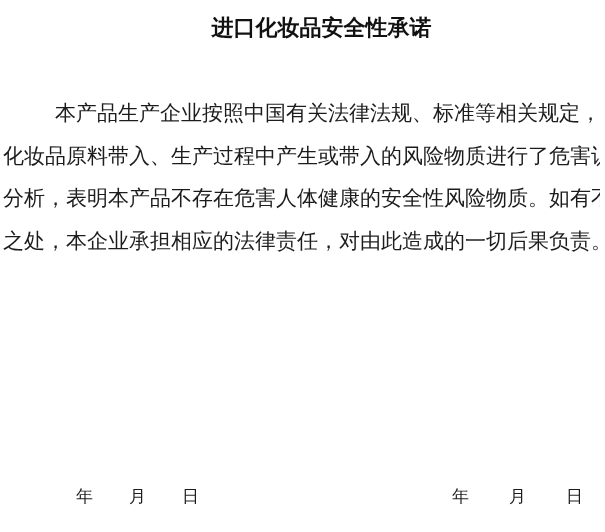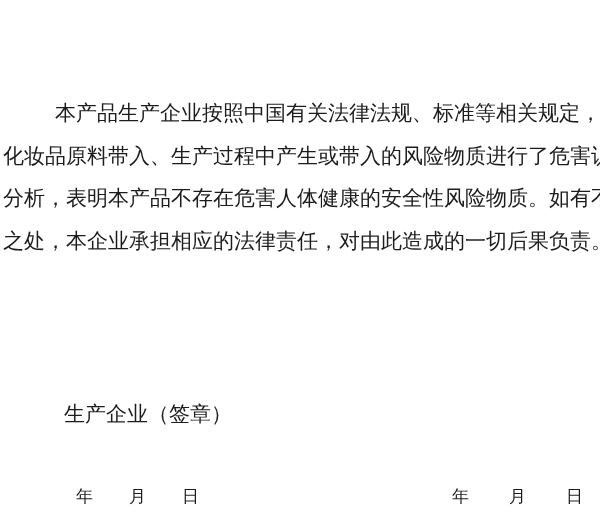--- a/index.html
+++ b/index.html
@@ -68,29 +68,29 @@
     line-height: 20px;
   }
   .date-group.left  { left: 76px;  gap: 36px; }
   .date-group.right { left: 452px; gap: 40px; }
 </style>
 </head>
 <body>
 
 <div class="page">
 
+  <div class="doc-title">进口化妆品安全性承诺</div>
 
   <div class="body-paragraph">
     <div class="para-line first">本产品生产企业按照中国有关法律法规、标准等相关规定，对</div>
     <div class="para-line">化妆品原料带入、生产过程中产生或带入的风险物质进行了危害识别</div>
     <div class="para-line">分析，表明本产品不存在危害人体健康的安全性风险物质。如有不实</div>
     <div class="para-line last">之处，本企业承担相应的法律责任，对由此造成的一切后果负责。</div>
   </div>
 
-  <div class="sig-label sig-manufacturer">生产企业（签章）</div>
 
 
   <div class="date-group left">
     <span>年</span>
     <span>月</span>
     <span>日</span>
   </div>
 
   <div class="date-group right">
     <span>年</span>

